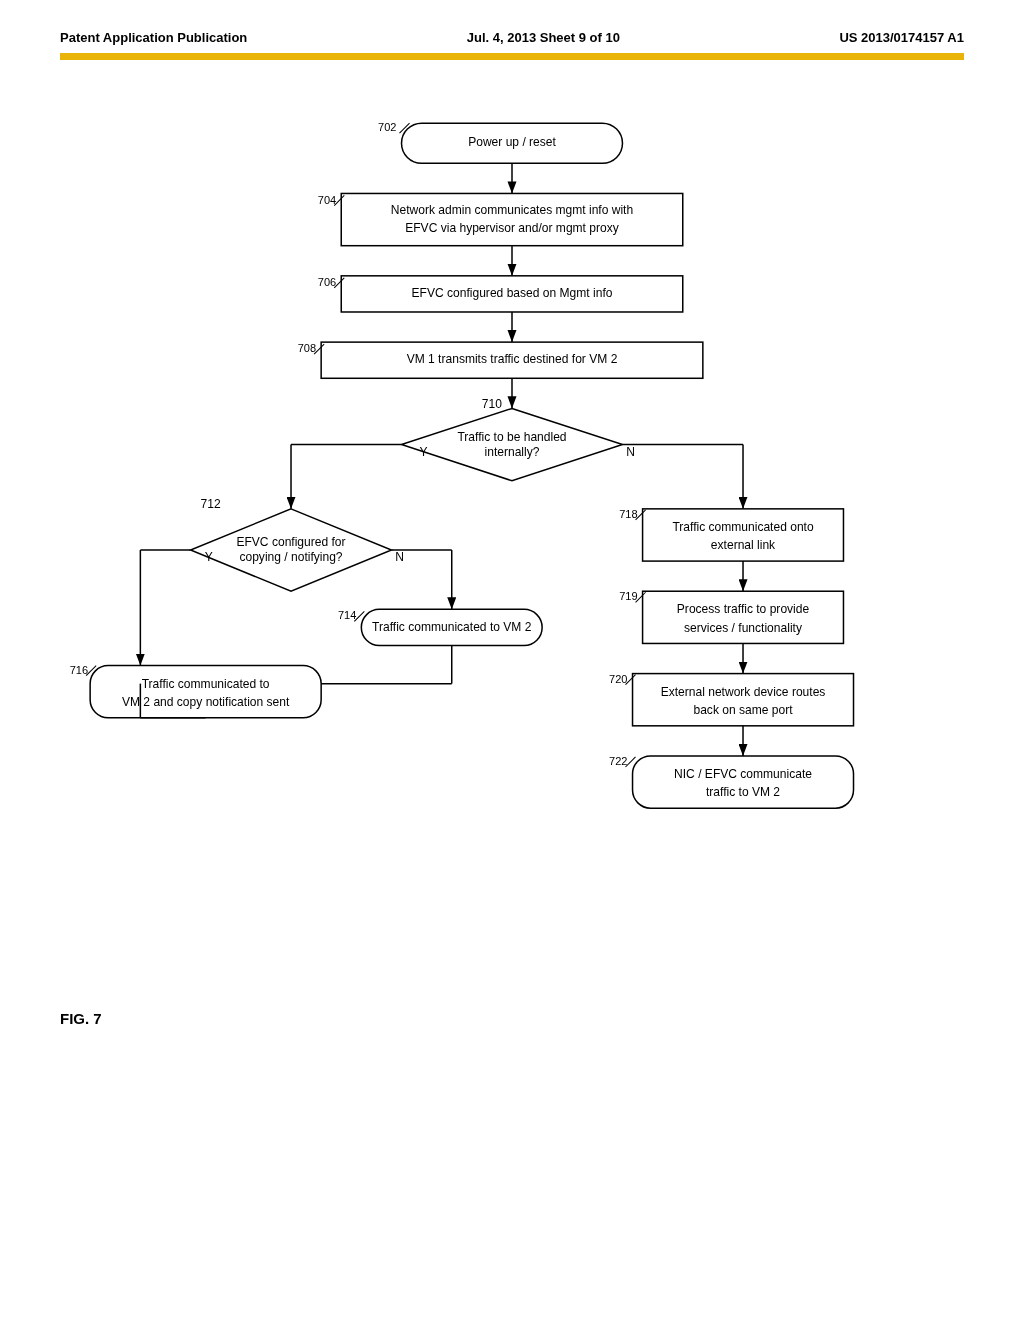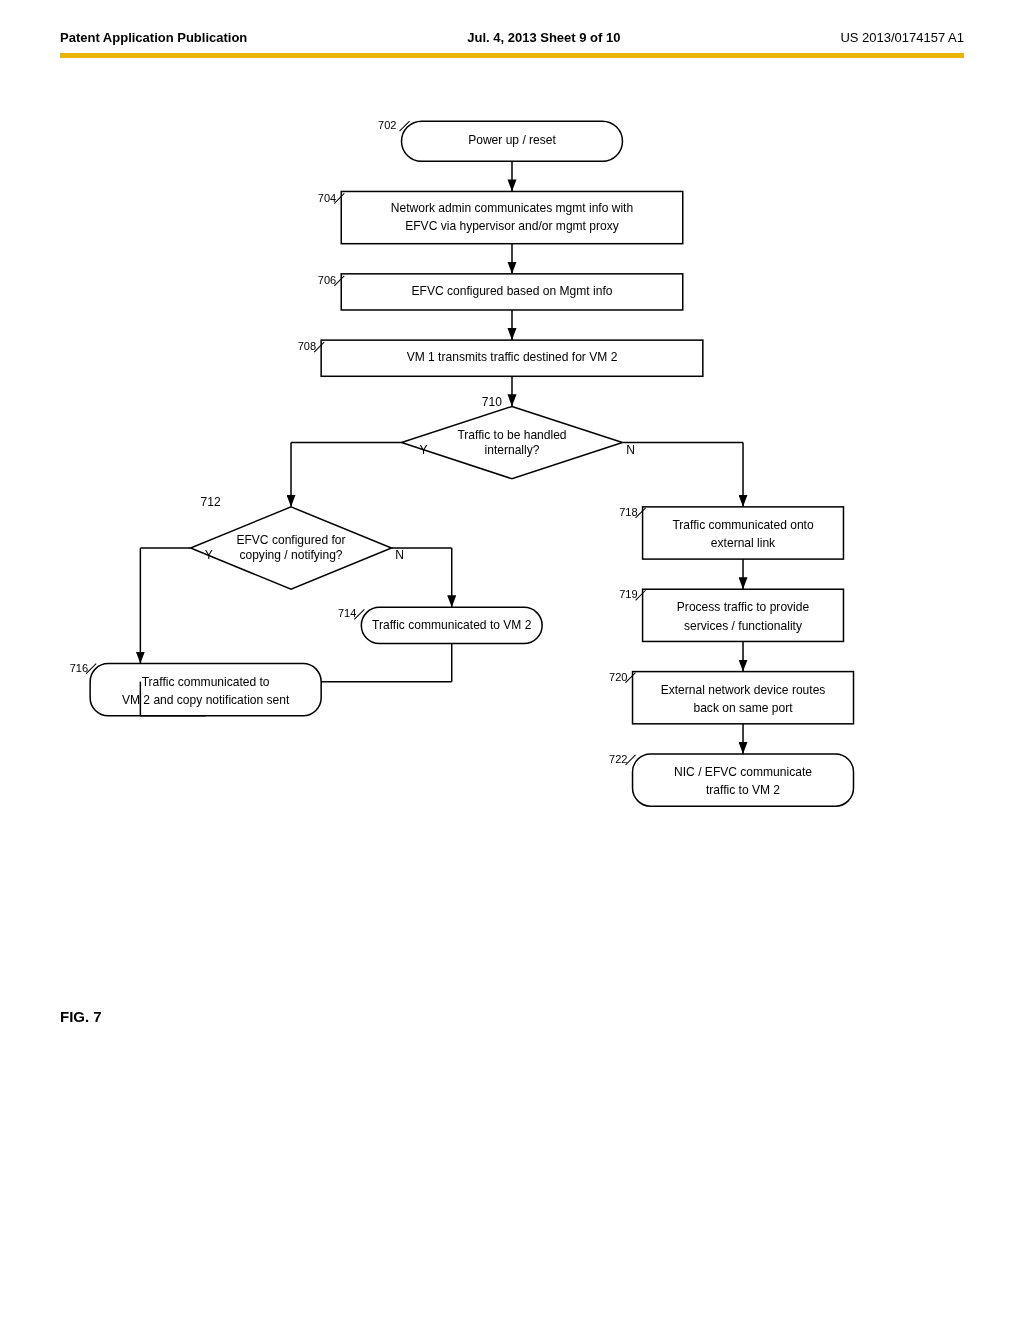--- a/index.html
+++ b/index.html
@@ -19,37 +19,37 @@
       position: relative;
     }
 
     .header {
       display: flex;
       justify-content: space-between;
       align-items: center;
       margin-bottom: 20px;
       font-size: 14px;
       font-weight: bold;
-      border-bottom: 5px solid #eab308;
+      border-bottom: 7px solid #eab308;
       padding-bottom: 8px;
     }
 
     .header-left {
       font-size: 13px;
       font-weight: bold;
     }
 
     .header-center {
       font-size: 13px;
       font-weight: bold;
     }
 
     .header-right {
       font-size: 13px;
-      font-weight: normal;
+      font-weight: bold;
     }
 
     .diagram-area {
       position: relative;
       width: 100%;
       height: 900px;
       margin-top: 30px;
     }
 
     .fig-label {

